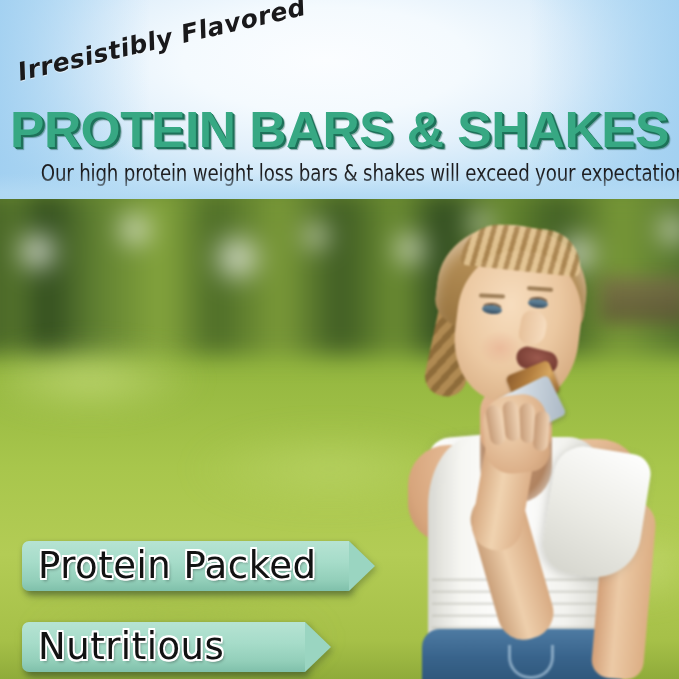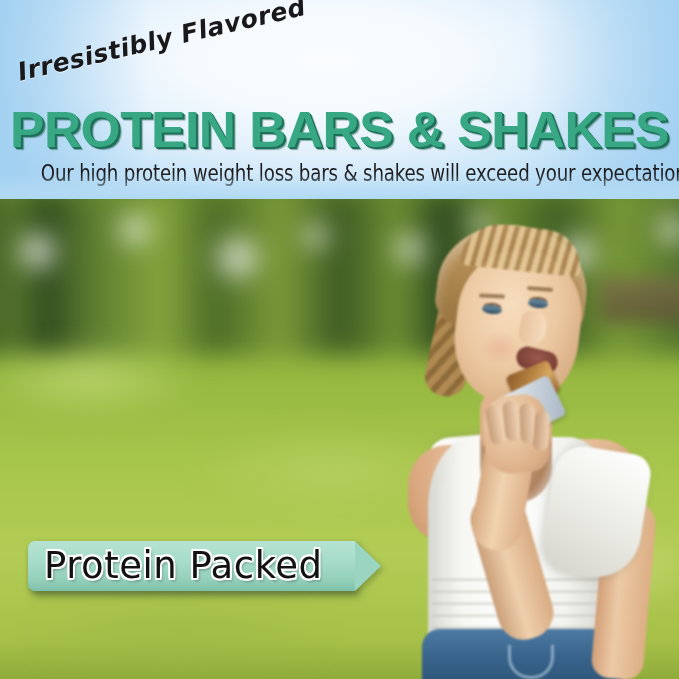--- a/index.html
+++ b/index.html
@@ -343,21 +343,21 @@
     letter-spacing:.5px;
     color:#121212;
     white-space:nowrap;
     text-shadow:
       -1.6px -1.6px 0 #fff, 1.6px -1.6px 0 #fff,
       -1.6px  1.6px 0 #fff, 1.6px  1.6px 0 #fff,
        0 -1.8px 0 #fff, 0 1.8px 0 #fff,
       -1.8px 0 0 #fff, 1.8px 0 0 #fff,
        2px 3px 3px rgba(0,0,0,.35);
   }
-  #banner-1{ left:28px; top:342px; width:327px; }
+  #banner-1{ left:22px; top:342px; width:327px; }
   #banner-2{ left:22px; top:423px; width:283px; }
 </style>
 </head>
 <body>
 
 <div id="ad">
 
   <div class="header">
     <div class="header-edge-l"></div>
     <div class="header-edge-r"></div>
@@ -405,16 +405,19 @@
       <div class="finger f1"></div>
       <div class="finger f2"></div>
       <div class="finger f3"></div>
       <div class="finger f4"></div>
     </div>
 
     <div class="banner" id="banner-1">
       <span class="banner-text">Protein Packed</span>
     </div>
 
+    <div class="banner" id="banner-2">
+      <span class="banner-text">Nutritious</span>
+    </div>
 
   </div>
 
 </div>
 
 </body></html>

